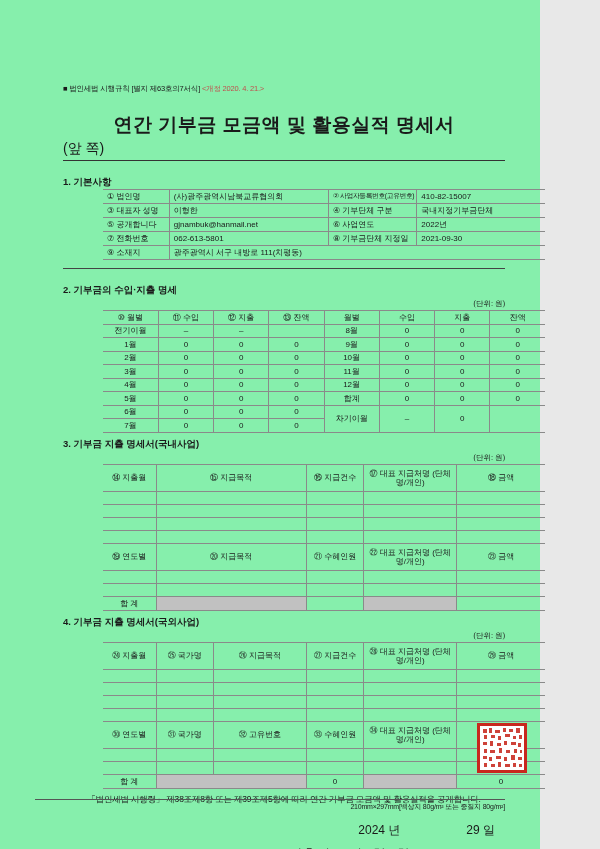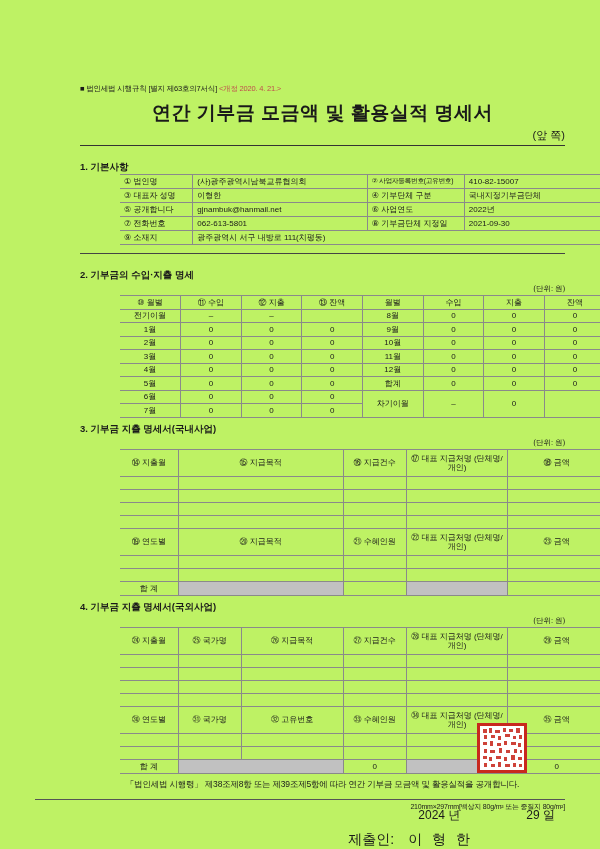--- a/index.html
+++ b/index.html
@@ -1,24 +1,24 @@
 <!DOCTYPE html>
 <html><head>
 <meta charset="utf-8">
 <style>
   html,body{margin:0;padding:0;background:#e8e8e8;}
   .page{
-    width:600px;height:849px;background:#bef264;position:relative;
-    box-sizing:border-box;padding:84px 35px 0 80px;
+    width:540px;height:849px;background:#86efac;position:relative;
+    box-sizing:border-box;padding:84px 35px 0 63px;
     font-family:"Liberation Sans","DejaVu Sans",sans-serif;color:#1a1a1a;
   }
   .note{font-size:7.5px;letter-spacing:-0.2px;white-space:nowrap;}
   .rev{color:#c0504d;}
-  .title{font-size:19px;font-weight:bold;text-align:center;letter-spacing:0.5px;margin-top:8px;line-height:1.2;}
-  .front{text-align:right;font-size:11px;margin-top:3px;}
+  .title{font-size:19px;font-weight:bold;text-align:center;letter-spacing:0.5px;margin-top:20px;line-height:1.2;}
+  .front{text-align:left;font-size:14px;margin-top:3px;}
   .rule{border-top:1.5px solid #333;margin-top:2px;}
   .sep{border-top:1px solid #444;margin-top:8px;}
   .sec-heading{font-size:9.5px;font-weight:bold;margin-top:15px;}
   .mt4{margin-top:5px;}
   .unit{text-align:right;font-size:7.5px;margin:2px 0 1px;font-family:Liberation Serif, serif;}
   table{width:100%;border-collapse:collapse;table-layout:fixed;font-size:8px;margin-left:40px;}
   td{border:1px solid #8a8a8a;padding:0 2px;height:13px;text-align:center;
      overflow:hidden;white-space:nowrap;line-height:1.15;}
   td:first-child{border-left:none;}
   td.last{border-right:none;}

